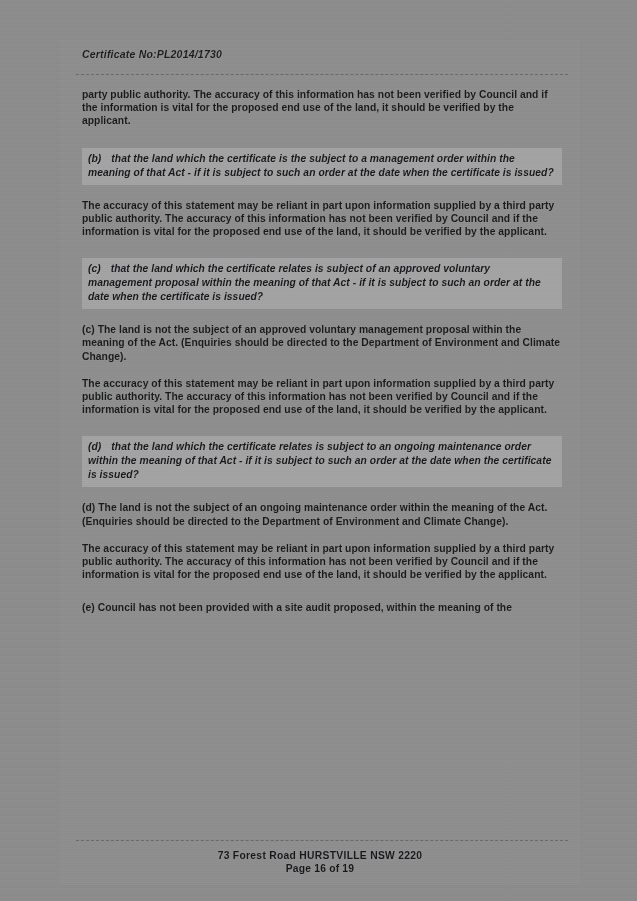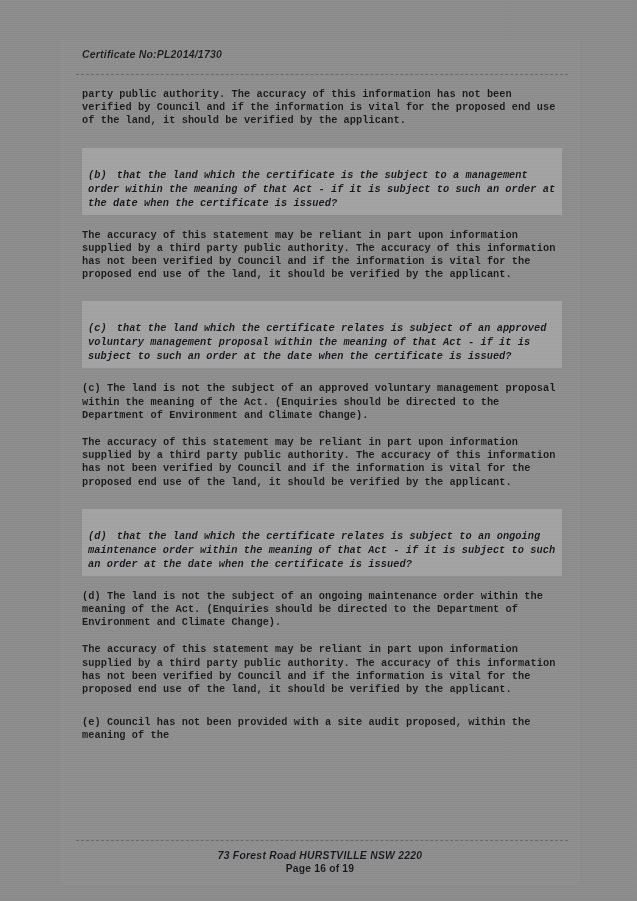--- a/index.html
+++ b/index.html
@@ -56,34 +56,33 @@
     width: 492px;
     height: 0;
     border-top: 1px dashed #5f5f5f;
     opacity: 0.8;
   }
   .body {
     position: absolute;
     left: 22px;
     top: 48px;
     width: 480px;
-    font-family: Liberation Mono, monospace;
   }
   p.para {
     margin: 0 0 14px 0;
     font-size: 10.3px;
     line-height: 13.2px;
     color: #17181a;
     font-weight: bold;
     letter-spacing: 0.05px;
     text-shadow: 0 0 1px rgba(255,255,255,0.18);
   }
   p.question {
     margin: 0 0 14px 0;
-    padding: 20px 6px 5px 6px;
+    padding: 4px 6px 5px 6px;
     background: #a3a3a3;
     font-size: 10.3px;
     line-height: 14px;
     color: #15161a;
     font-weight: bold;
     font-style: italic;
     letter-spacing: 0.05px;
     text-shadow: 0 0 1px rgba(255,255,255,0.25);
   }
   p.question .lbl {
@@ -97,21 +96,21 @@
     left: 0;
     right: 0;
     bottom: 10px;
     text-align: center;
     color: #15161a;
     font-weight: bold;
     font-size: 10.3px;
     line-height: 13px;
     text-shadow: 0 0 1px rgba(255,255,255,0.22);
   }
-  .footer .addr { letter-spacing: 0.3px; font-style: italic; }
+  .footer .addr { letter-spacing: 0.3px; }
   .footer .pageno { letter-spacing: 0.2px; }
   
   .noise {
     position: absolute;
     left: 0; top: 0; right: 0; bottom: 0;
     pointer-events: none;
     background:
       repeating-linear-gradient(0deg, rgba(255,255,255,0.025) 0px, rgba(255,255,255,0.025) 1px, rgba(0,0,0,0.02) 1px, rgba(0,0,0,0.02) 2px);
     opacity: 0.6;
   }

